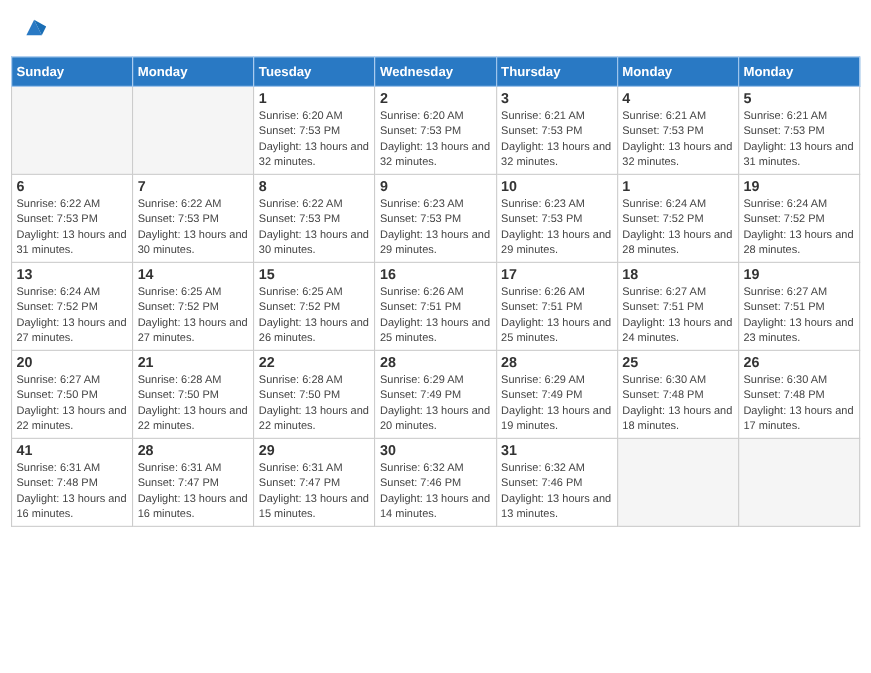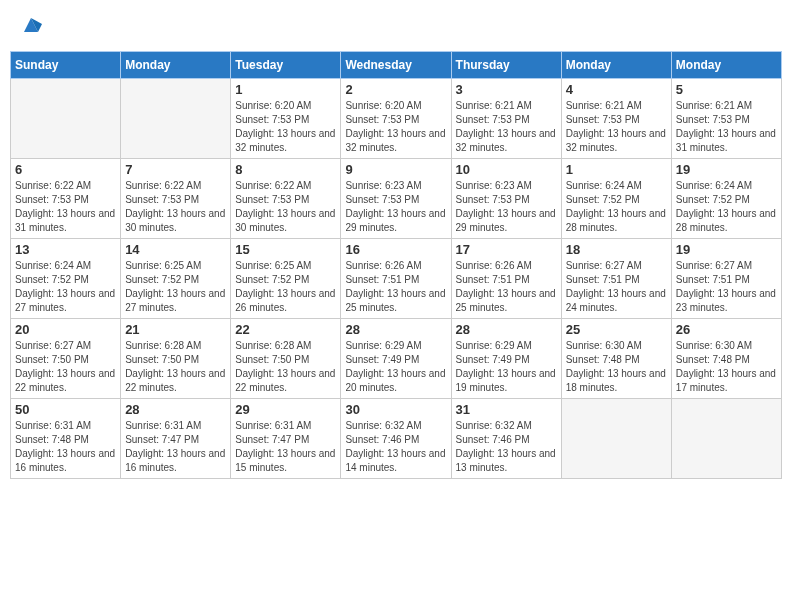--- a/index.html
+++ b/index.html
@@ -284,21 +284,21 @@
         </td>
         <td>
           <span class="day-number">26</span>
           <div class="day-info">Sunrise: 6:30 AM
 Sunset: 7:48 PM
 Daylight: 13 hours and 17 minutes.</div>
         </td>
       </tr>
       <tr>
         <td>
-          <span class="day-number">50</span>
+          <span class="day-number">41</span>
           <div class="day-info">Sunrise: 6:31 AM
 Sunset: 7:48 PM
 Daylight: 13 hours and 16 minutes.</div>
         </td>
         <td>
           <span class="day-number">28</span>
           <div class="day-info">Sunrise: 6:31 AM
 Sunset: 7:47 PM
 Daylight: 13 hours and 16 minutes.</div>
         </td>

